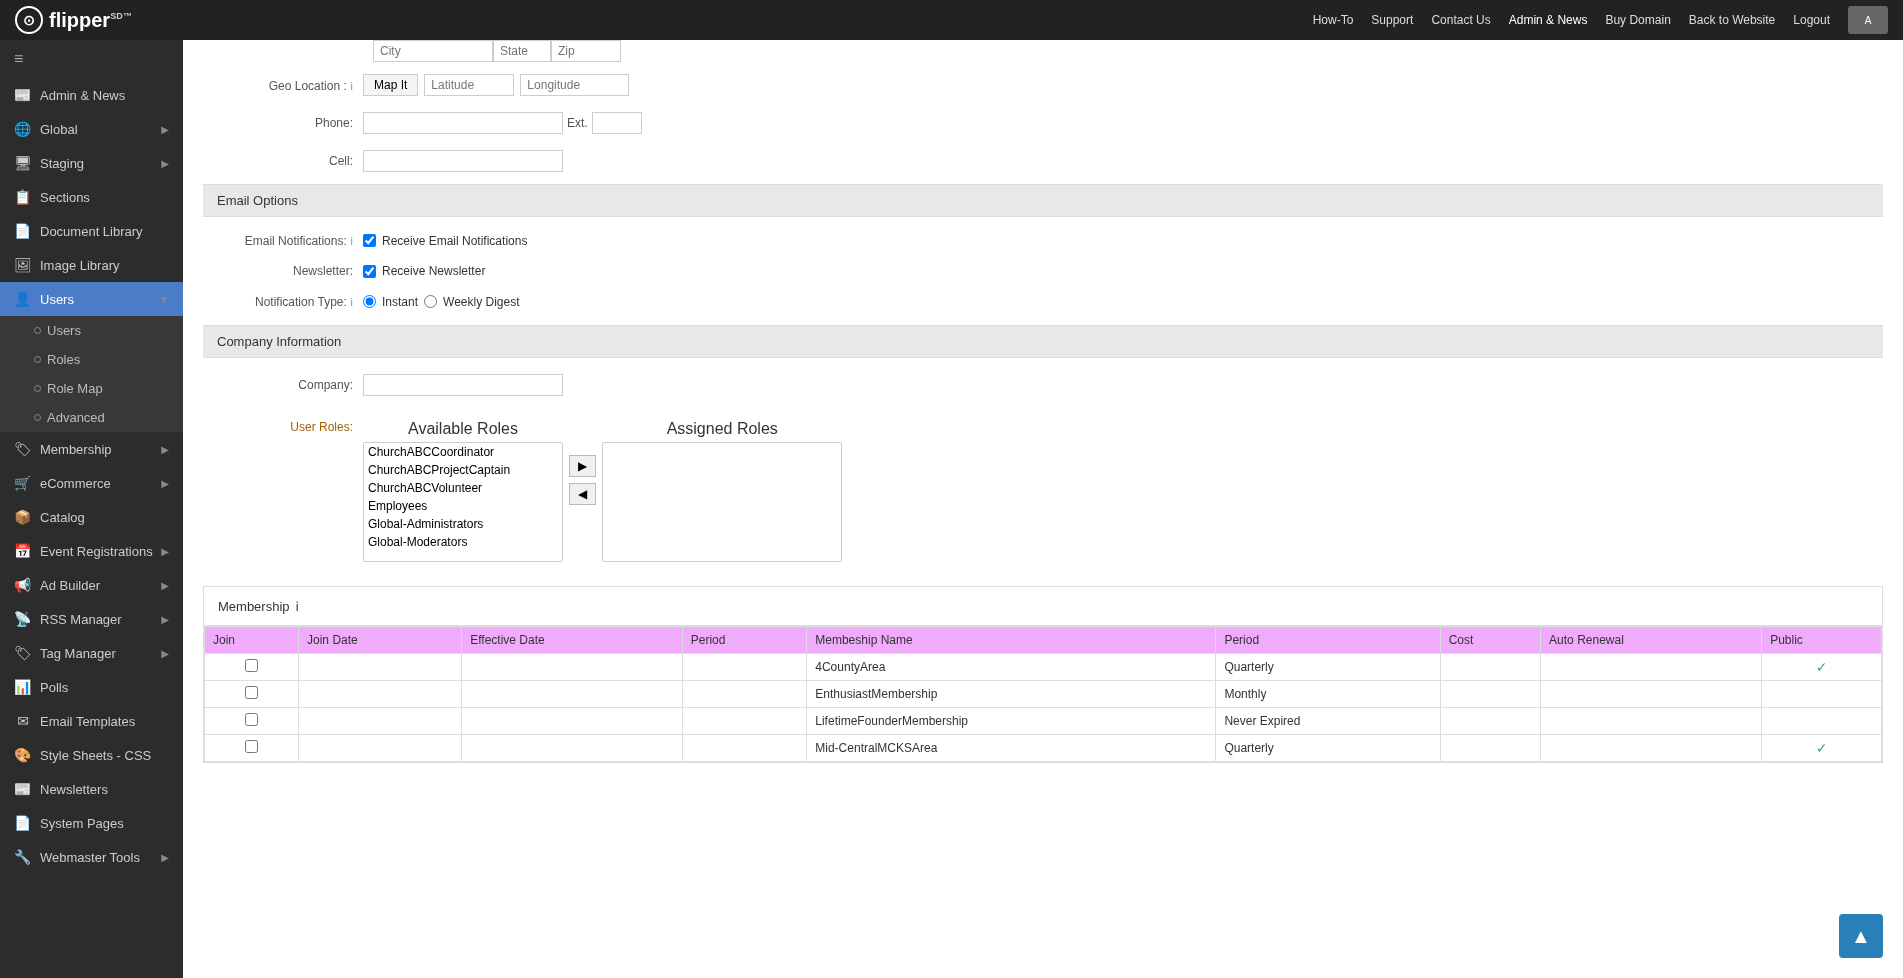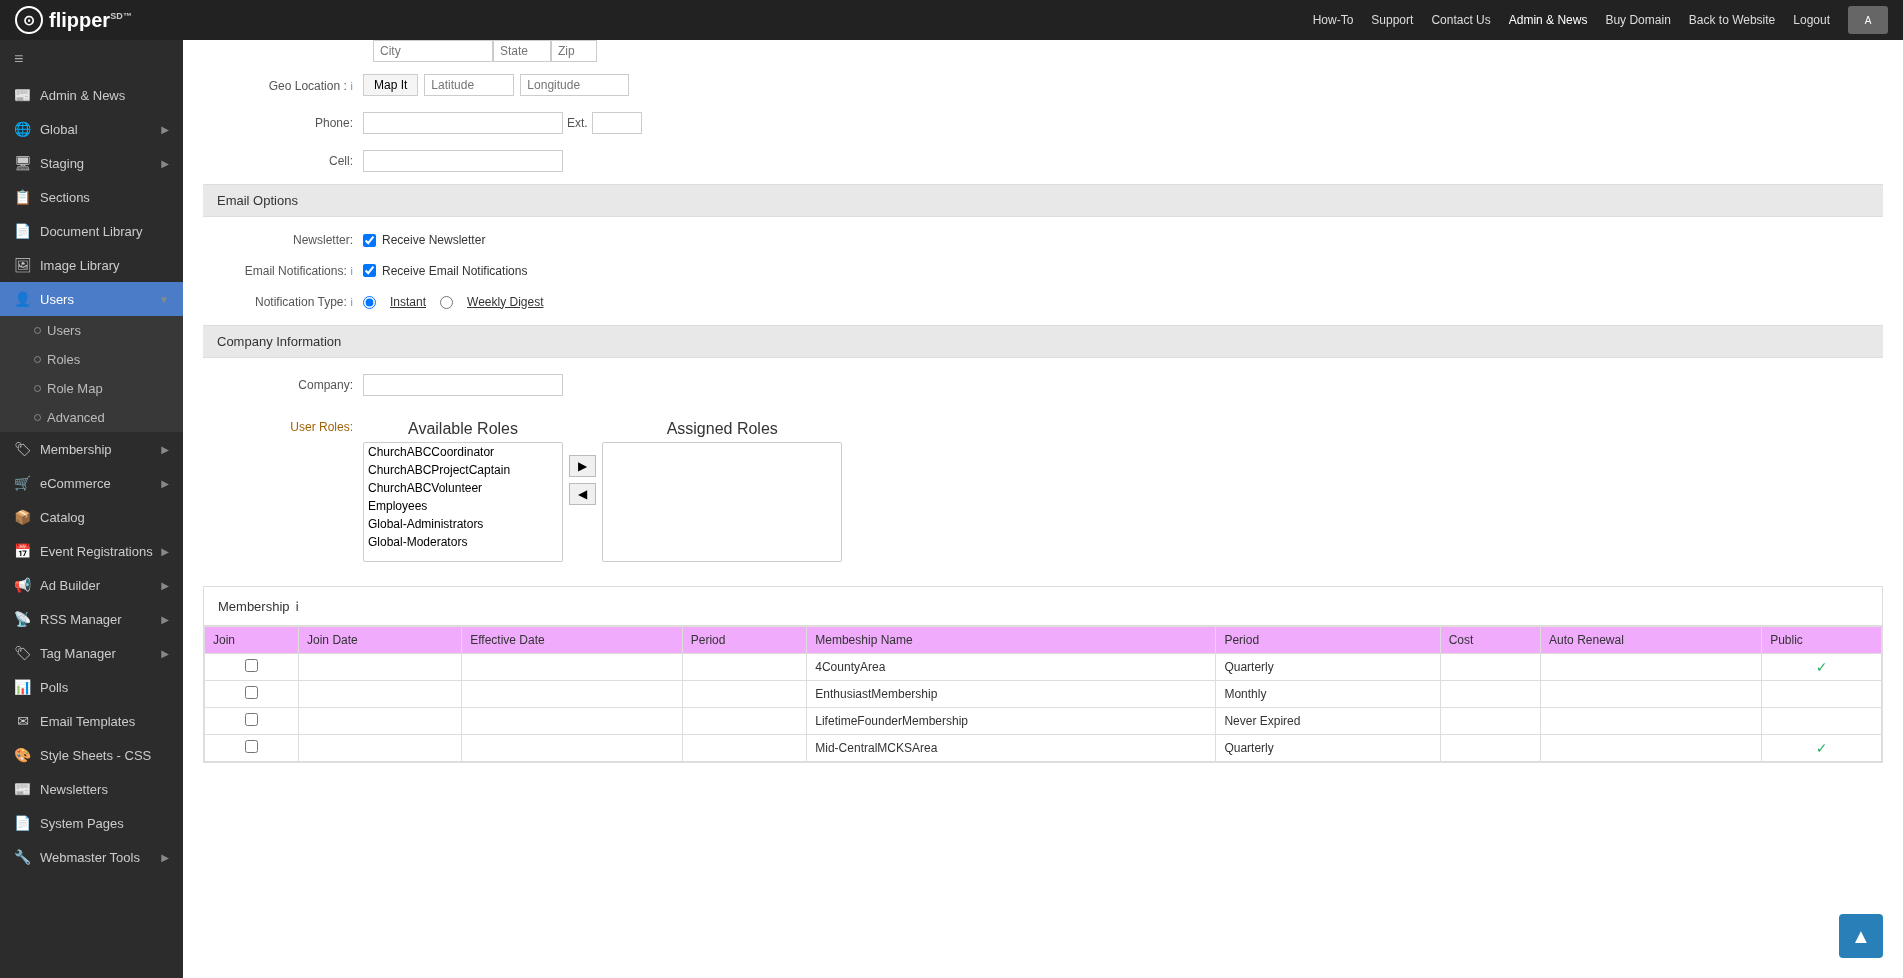--- a/index.html
+++ b/index.html
@@ -195,25 +195,24 @@
       display: flex;
       align-items: center;
       gap: 6px;
       font-size: 12px;
       color: #333;
     }
 
     
     .radio-row {
       display: flex;
-      align-items: flex-end;
-      gap: 14px;
-      font-size: 12px;
-      color: #333;
-      text-decoration: underline;
+      align-items: flex-start;
+      gap: 6px;
+      font-size: 12px;
+      color: #333;
     }
 
     
     .company-section { margin-bottom: 12px; }
 
     
     .roles-section { margin-bottom: 20px; }
     .roles-label {
       text-align: right;
       width: 160px;
@@ -468,21 +467,21 @@
       <span class="arrow">▶</span>
     </div>
   </aside>
 
   <main class="main-content">
     <div class="content-inner">
 
       <div class="address-row">
         <input type="text" style="width: 120px;" placeholder="City">
         <input type="text" style="width: 58px;" placeholder="State">
-        <input type="text" style="width: 46px;" placeholder="Zip">
+        <input type="text" style="width: 70px;" placeholder="Zip">
       </div>
 
       <div class="form-row">
         <div class="form-label">
           <span>Geo Location :</span>
           <span class="info-icon">ℹ</span>
         </div>
         <div style="display:flex;align-items:center;gap:6px;">
           <button class="map-btn">Map It</button>
           <input type="text" style="width: 90px;" placeholder="Latitude">
@@ -501,35 +500,35 @@
 
       <div class="form-row">
         <div class="form-label">Cell:</div>
         <input type="text" style="width: 200px;">
       </div>
 
       <div class="email-options-section">
         <div class="section-header">Email Options</div>
 
         <div class="form-row">
+          <div class="form-label">
+            <span>Email Notifications:</span>
+            <span class="info-icon">ℹ</span>
+          </div>
+          <div class="checkbox-row">
+            <input type="checkbox" id="receive-email-notif" checked="" style="">
+            <label for="receive-email-notif">Receive Email Notifications</label>
+          </div>
+        </div>
+
+        <div class="form-row">
           <div class="form-label">Newsletter:</div>
           <div class="checkbox-row">
             <input type="checkbox" id="receive-newsletter" checked="" style="">
             <label for="receive-newsletter">Receive Newsletter</label>
-          </div>
-        </div>
-
-        <div class="form-row">
-          <div class="form-label">
-            <span>Email Notifications:</span>
-            <span class="info-icon">ℹ</span>
-          </div>
-          <div class="checkbox-row">
-            <input type="checkbox" id="receive-email-notif" checked="" style="">
-            <label for="receive-email-notif">Receive Email Notifications</label>
           </div>
         </div>
 
         <div class="form-row">
           <div class="form-label">
             <span>Notification Type:</span>
             <span class="info-icon">ℹ</span>
           </div>
           <div class="radio-row">
             <input type="radio" id="instant" name="notif-type" checked="" style="">

